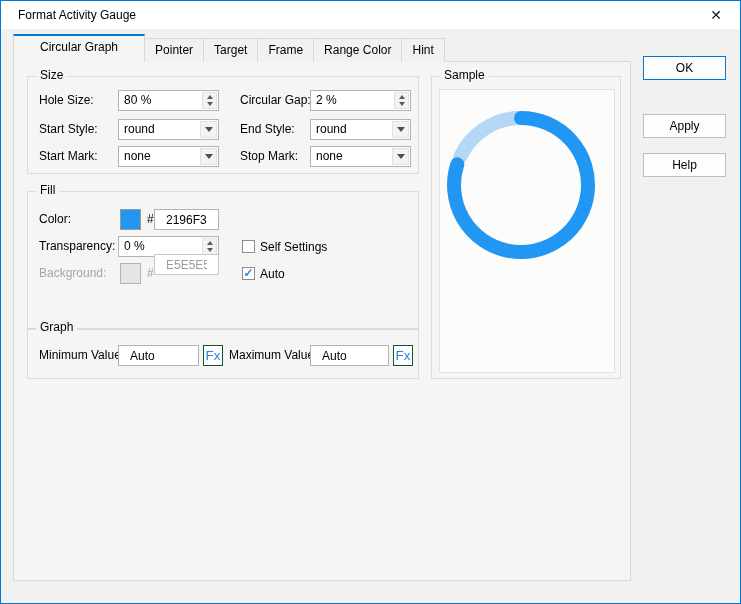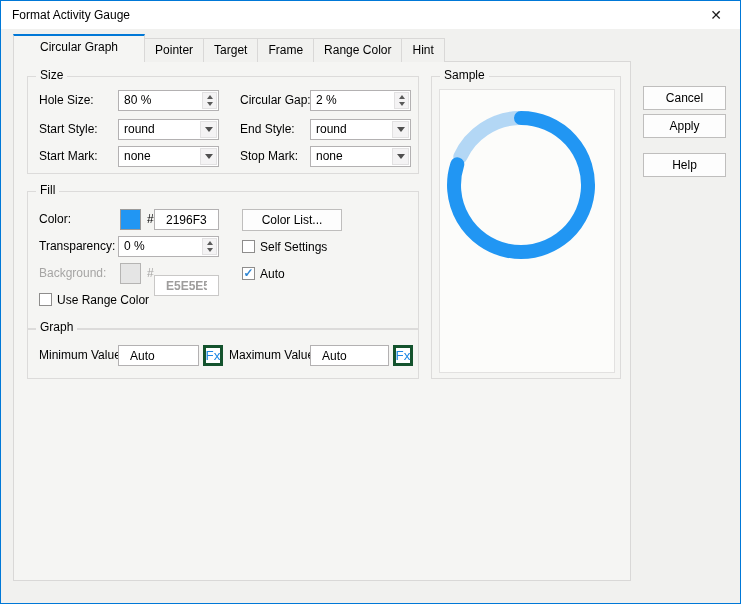--- a/index.html
+++ b/index.html
@@ -4,21 +4,21 @@
 <style>
   * { box-sizing: border-box; margin: 0; padding: 0; }
   html, body { width: 741px; height: 604px; }
   body { font-family: "Liberation Sans", sans-serif; font-size: 12px; color: #000; }
 
   .dialog { position: relative; width: 741px; height: 604px;
             background: #F1F1EF; border: 1px solid #0078D7; overflow: hidden; }
 
   
   .titlebar { position: absolute; left: 0; top: 0; right: 0; height: 28px; background: #FFFFFF; }
-  .titlebar .title { position: absolute; left: 11px; top: 0; line-height: 28px; }
+  .titlebar .title { position: absolute; left: 17px; top: 0; line-height: 28px; }
   .titlebar .close { position: absolute; right: 9px; top: 3px; width: 30px; height: 22px;
                      display: flex; align-items: center; justify-content: center;
                      font-size: 14px; color: #1a1a1a; cursor: pointer; }
 
   
   .tabs { position: absolute; left: 12px; top: 33px; display: flex; align-items: flex-end; z-index: 3; }
   .tab { height: 24px; line-height: 22px; padding: 0 10px; background: #F1F1EF;
          border: 1px solid #D9D8D7; border-bottom: none; margin-left: -1px; white-space: nowrap; }
   .tab.active { height: 28px; line-height: 23px; padding: 0 26px; background: #F5F5F3;
                 border-top: 2px solid #0078D7; margin-left: 0; position: relative; z-index: 4; }
@@ -67,21 +67,21 @@
   .cbrow { position: absolute; display: flex; align-items: center; gap: 5px; height: 21px; }
   .cb { width: 13px; height: 13px; border: 1px solid #8E8D8C; background: #fff;
         display: flex; align-items: center; justify-content: center; }
   .cb .mark { font-size: 12px; font-weight: bold; color: #2E86D3; line-height: 11px; }
 
   
   .pushbtn { position: absolute; background: #FDFDFD; border: 1px solid #BFBEBD;
              display: flex; align-items: center; justify-content: center; cursor: pointer;
              font-family: "Liberation Sans", sans-serif; font-size: 12px; }
   .pushbtn.default { border-color: #0078D7; }
-  .fxbtn { position: absolute; width: 20px; height: 21px; background: #fff; border: 3px solid #14532d;
+  .fxbtn { position: absolute; width: 20px; height: 21px; background: #fff; border: 1px solid #14532d;
            color: #1E88E5; display: flex; align-items: center; justify-content: center; cursor: pointer; }
 
   .hash { position: absolute; line-height: 21px; }
   .hash.disabled { color: #A6A5A4; }
 
   
   .sample-panel { position: absolute; left: 7px; top: 12px; width: 176px; height: 284px;
                   background: #FCFCFA; border: 1px solid #E2E1E0; }
 </style>
 </head>
@@ -167,21 +167,20 @@
     </div>
   </div>
 
   <div class="group" style="left:26px; top:190px; width:392px; height:139px;">
     <span class="legend">Fill</span>
 
     <span class="lbl" style="left:11px; top:17px;">Color:</span>
     <span class="swatch" style="left: 92px; top: 17px; background: rgb(33, 150, 243);"></span>
     <span class="hash" style="left:119px; top:17px;">#</span>
     <input class="txt" style="left: 126px; top: 17px; width: 65px;" value="2196F3">
-    <button class="pushbtn" style="left:214px; top:17px; width:100px; height:22px;">Color List...</button>
 
     <span class="lbl" style="left:11px; top:44px;">Transparency:</span>
     <div class="spin" style="left:90px; top:44px; width:101px;">
       <span class="sval">0 %</span>
       <span class="btns">
         <span class="half">
             <span class="tri-up"></span>
           </span>
         <span class="half">
             <span class="tri-dn"></span>
@@ -189,32 +188,28 @@
       </span>
     </div>
     <div class="cbrow" style="left:214px; top:44px;">
       <span class="cb"></span>
       <span>Self Settings</span>
     </div>
 
     <span class="lbl disabled" style="left:11px; top:71px;">Background:</span>
     <span class="swatch disabled" style="left: 92px; top: 71px; background: rgb(229, 229, 229);"></span>
     <span class="hash disabled" style="left:119px; top:71px;">#</span>
-    <input class="txt disabled" style="left: 126px; top: 83px; width: 65px; font-weight: bold;" disabled="" value="E5E5E5">
+    <input class="txt disabled" style="left: 126px; top: 62px; width: 65px;" disabled="" value="E5E5E5">
     <div class="cbrow" style="left:214px; top:71px;">
       <span class="cb">
           <span class="mark">✓</span>
         </span>
       <span>Auto</span>
     </div>
 
-    <div class="cbrow" style="left:11px; top:97px;">
-      <span class="cb"></span>
-      <span>Use Range Color</span>
-    </div>
   </div>
 
   <div class="group" style="left:26px; top:327px; width:392px; height:51px;">
     <span class="legend">Graph</span>
 
     <span class="lbl" style="left:11px; top:16px;">Minimum Value:</span>
     <input class="txt" style="left: 90px; top: 16px; width: 81px;" value="Auto">
     <button class="fxbtn" style="left:175px; top:16px;">Fx</button>
 
     <span class="lbl" style="left:201px; top:16px;">Maximum Value:</span>
@@ -225,17 +220,17 @@
   <div class="group" style="left:430px; top:75px; width:190px; height:303px;">
     <span class="legend">Sample</span>
     <div class="sample-panel">
       <svg width="174" height="282" viewBox="0 0 174 282">
         <path fill="none" stroke-width="14" stroke-linecap="round" d="M 20.3 66.7 A 67 67 0 0 1 78.7 28.0" stroke="#B3D7F5"></path>
         <path fill="none" stroke-width="14" stroke-linecap="round" d="M 81.0 28.0 A 67 67 0 1 1 17.3 74.3" stroke="#2196F3"></path>
       </svg>
     </div>
   </div>
 
-  <button class="pushbtn" style="left:642px; top:85px; width:83px; height:24px;">Cancel</button>
+  <button class="pushbtn default" style="left:642px; top:55px; width:83px; height:24px;">OK</button>
   <button class="pushbtn" style="left:642px; top:113px; width:83px; height:24px;">Apply</button>
   <button class="pushbtn" style="left:642px; top:152px; width:83px; height:24px;">Help</button>
 
 </div>
 
 </body></html>

